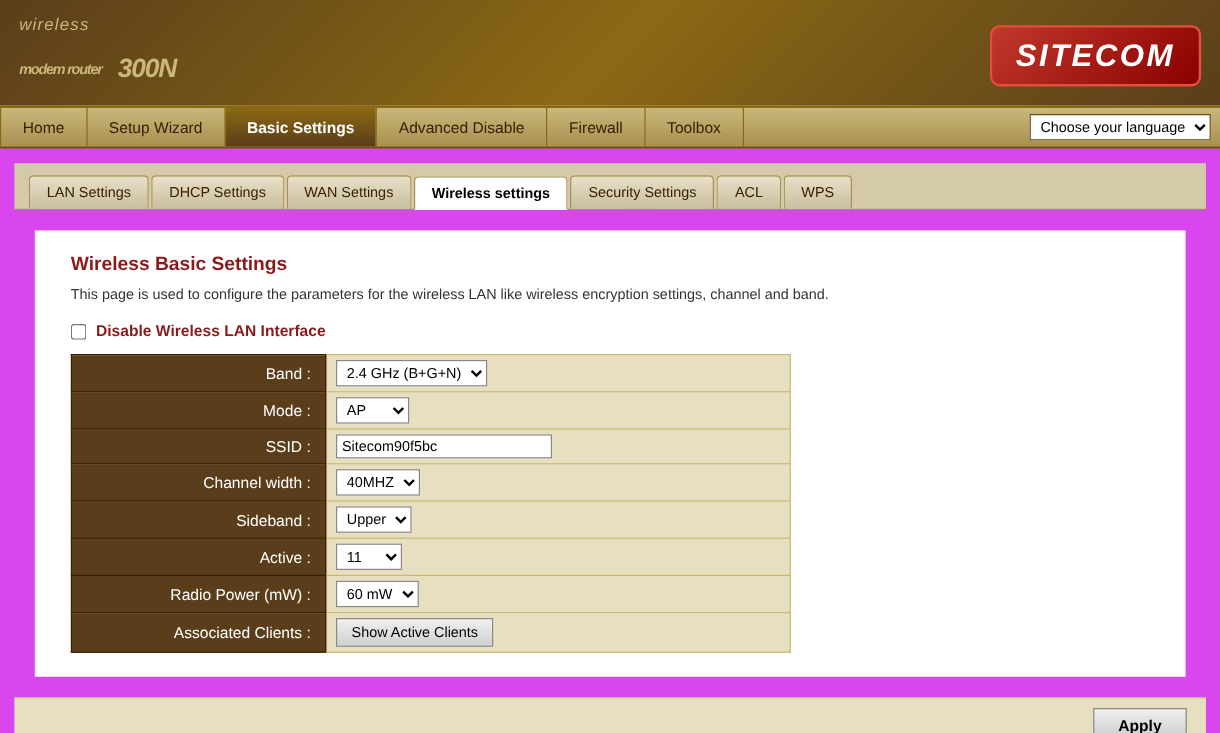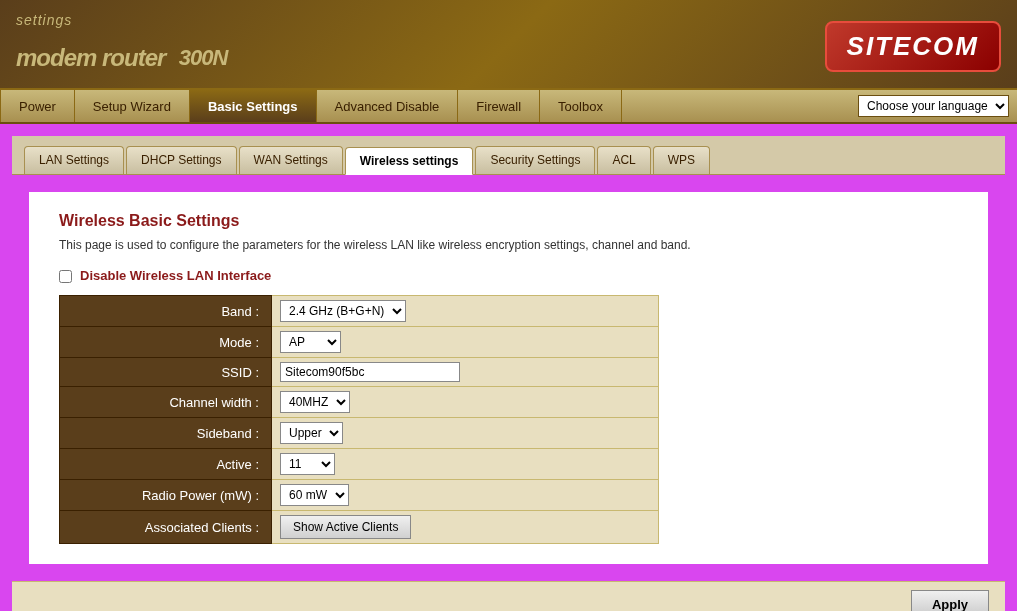--- a/index.html
+++ b/index.html
@@ -10,21 +10,21 @@
       background: linear-gradient(135deg, #5a3e1b 0%, #8b6914 50%, #5a3e1b 100%);
       padding: 8px 16px 4px 16px;
       display: flex;
       align-items: center;
       justify-content: space-between;
       height: 88px;
     }
     .logo-area { display: flex; flex-direction: column; }
     .logo-wireless { color: #c8b87a; font-size: 14px; font-style: italic; letter-spacing: 1px; }
     .logo-main { color: #c8b87a; font-size: 52px; font-weight: bold; font-style: italic; line-height: 1; letter-spacing: -1px; }
-    .logo-main span { font-size: 24px; vertical-align: middle; }
+    .logo-main span { font-size: 12px; vertical-align: middle; }
     .sitecom-badge {
       background: linear-gradient(135deg, #c0392b, #8b0000);
       border-radius: 8px;
       padding: 8px 20px;
       color: white;
       font-size: 26px;
       font-weight: bold;
       font-style: italic;
       letter-spacing: 2px;
       border: 2px solid #e74c3c;
@@ -188,31 +188,31 @@
       cursor: pointer;
       font-size: 13px;
       font-weight: bold;
     }
   </style>
 </head>
 <body>
 
 <div class="header">
   <div class="logo-area">
-    <div class="logo-wireless">settings</div>
+    <div class="logo-wireless">wireless</div>
     <div class="logo-main">
       <span>modem router</span>
       <span style="font-size:22px; font-style:italic; color:#c8b87a;">300N</span>
     </div>
   </div>
   <div class="sitecom-badge">SITECOM</div>
 </div>
 
 <div class="nav-bar">
-  <div class="nav-tab">Power</div>
+  <div class="nav-tab">Home</div>
   <div class="nav-tab">Setup Wizard</div>
   <div class="nav-tab active">Basic Settings</div>
   <div class="nav-tab">Advanced Disable</div>
   <div class="nav-tab">Firewall</div>
   <div class="nav-tab">Toolbox</div>
   <div class="lang-selector">
     <select class="lang-select">
       <option>Choose your language</option>
     </select>
   </div>

